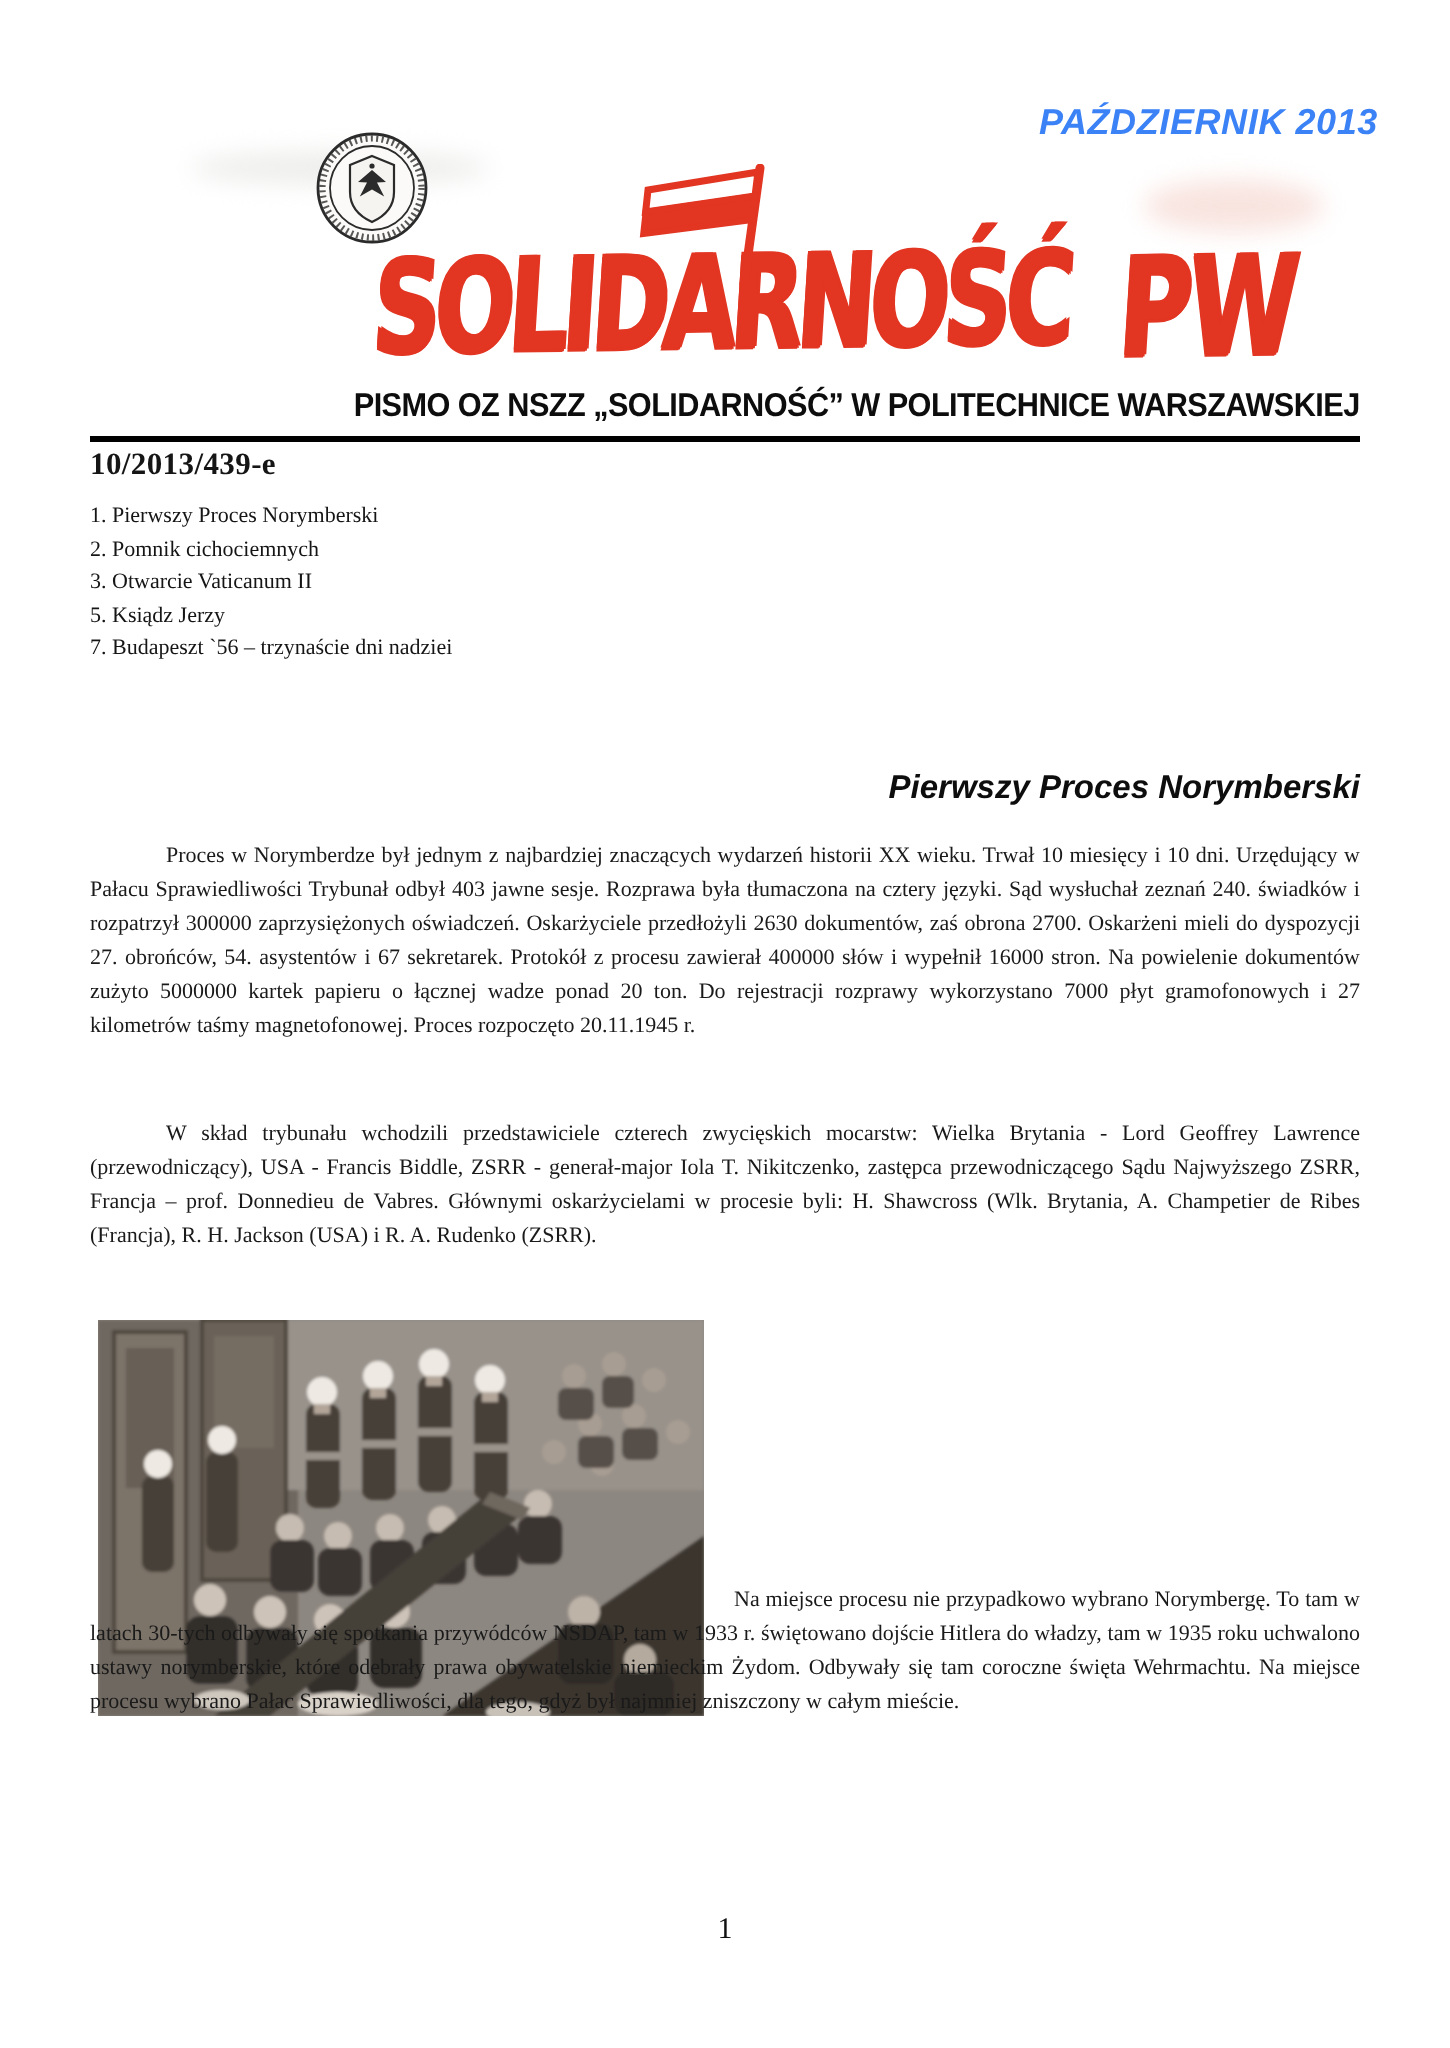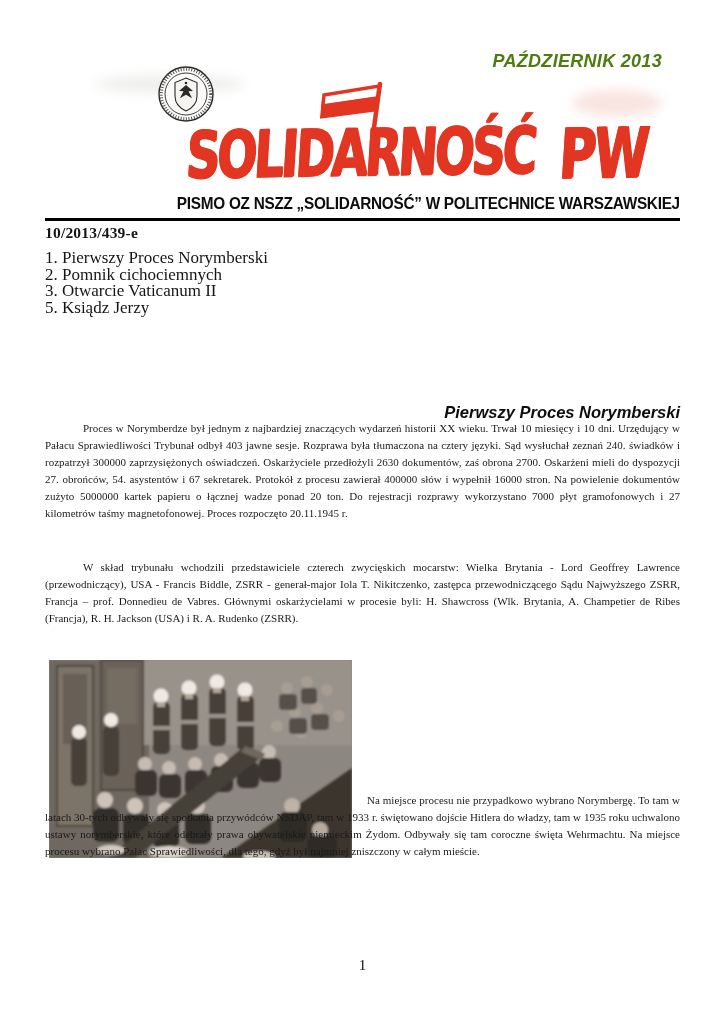--- a/index.html
+++ b/index.html
@@ -6,23 +6,23 @@
   .page{
     position:relative;width:725px;height:1024px;background:#ffffff;
     font-family:"Liberation Serif",serif;color:#151515;overflow:hidden;
   }
   
   .smudge{position:absolute;border-radius:50%;filter:blur(6px);pointer-events:none;}
   .smudge-gray{left:95px;top:76px;width:150px;height:16px;background:#ededeb;}
   .smudge-pink{left:572px;top:90px;width:90px;height:26px;background:#f7ddd7;opacity:.8;}
 
   .date-header{
-    position:absolute;top:51px;right:63px;
+    position:absolute;top:51px;right:36px;
     font-family:"Liberation Sans",sans-serif;font-weight:bold;font-style:italic;
-    font-size:18px;letter-spacing:.3px;color:#4d7c0f;
+    font-size:18px;letter-spacing:.3px;color:#3b82f6;
   }
   .emblem{position:absolute;left:156px;top:63px;width:60px;height:62px;}
   .wordmark-wrap{
     position:absolute;left:186px;top:108px;width:412px;height:92px;
     display:flex;align-items:center;justify-content:flex-start;gap:26px;
   }
   .wordmark{
     font-family:"DejaVu Sans",sans-serif;font-weight:bold;line-height:1;
     transform:skewX(-4deg) scaleY(1.38) rotate(-.6deg);transform-origin:left center;
     letter-spacing:-3px;font-size:47px;
@@ -36,24 +36,24 @@
     position:absolute;top:194px;right:45px;
     font-family:"Liberation Sans",sans-serif;font-weight:bold;font-size:16.5px;
     letter-spacing:-.3px;transform:scaleX(.93);transform-origin:right center;
     white-space:nowrap;color:#0d0d0d;
   }
   .rule{position:absolute;left:45px;right:45px;top:218px;height:3px;background:#000;}
   .issue-number{
     position:absolute;left:45px;top:224px;
     font-weight:bold;font-size:15.5px;letter-spacing:.2px;
   }
-  .toc{position:absolute;left:45px;top:250px;font-size:17px;line-height:16.6px;}
+  .toc{position:absolute;left:45px;top:250px;font-size:11px;line-height:16.6px;}
   .toc-item{white-space:pre;}
   .article-title{
-    position:absolute;right:45px;top:403px;
+    position:absolute;right:45px;top:385px;
     font-family:"Liberation Sans",sans-serif;font-weight:bold;font-style:italic;
     font-size:16.5px;color:#0d0d0d;
   }
   .body-par{
     position:absolute;left:45px;width:635px;margin:0;
     font-size:11px;line-height:17.1px;text-align:justify;color:#1a1a1a;
   }
   .p1{top:420px;text-indent:38px;}
   .p2{top:559px;text-indent:38px;}
   .p3{top:792px;text-indent:322px;}
@@ -101,20 +101,21 @@
 
   <div class="rule"></div>
 
   <div class="issue-number">10/2013/439-e</div>
 
   <div class="toc">
     <div class="toc-item">1. Pierwszy Proces Norymberski</div>
     <div class="toc-item">2. Pomnik cichociemnych</div>
     <div class="toc-item">3. Otwarcie Vaticanum II</div>
     <div class="toc-item">5. Ksiądz Jerzy</div>
+    <div class="toc-item">7. Budapeszt `56 – trzynaście dni nadziei</div>
   </div>
 
   <div class="article-title">Pierwszy Proces Norymberski</div>
 
   <p class="body-par p1">Proces w Norymberdze był jednym z najbardziej znaczących wydarzeń historii XX wieku. Trwał 10 miesięcy i 10 dni. Urzędujący w Pałacu Sprawiedliwości Trybunał odbył 403 jawne sesje. Rozprawa była tłumaczona na cztery języki. Sąd wysłuchał zeznań 240. świadków i rozpatrzył 300000 zaprzysiężonych oświadczeń. Oskarżyciele przedłożyli 2630 dokumentów, zaś obrona 2700. Oskarżeni mieli do dyspozycji 27. obrońców, 54. asystentów i 67 sekretarek. Protokół z procesu zawierał 400000 słów i wypełnił 16000 stron. Na powielenie dokumentów zużyto 5000000 kartek papieru o łącznej wadze ponad 20 ton. Do rejestracji rozprawy wykorzystano 7000 płyt gramofonowych i 27 kilometrów taśmy magnetofonowej. Proces rozpoczęto 20.11.1945 r.</p>
   <p class="body-par p2">W skład trybunału wchodzili przedstawiciele czterech zwycięskich mocarstw: Wielka Brytania - Lord Geoffrey Lawrence (przewodniczący), USA - Francis Biddle, ZSRR - generał-major Iola T. Nikitczenko, zastępca przewodniczącego Sądu Najwyższego ZSRR, Francja – prof. Donnedieu de Vabres. Głównymi oskarżycielami w procesie byli: H. Shawcross (Wlk. Brytania, A. Champetier de Ribes (Francja), R. H. Jackson (USA) i R. A. Rudenko (ZSRR).</p>
 
   <div class="courtroom-photo">
     <svg viewBox="0 0 303 198" width="303" height="198">
       <defs>

